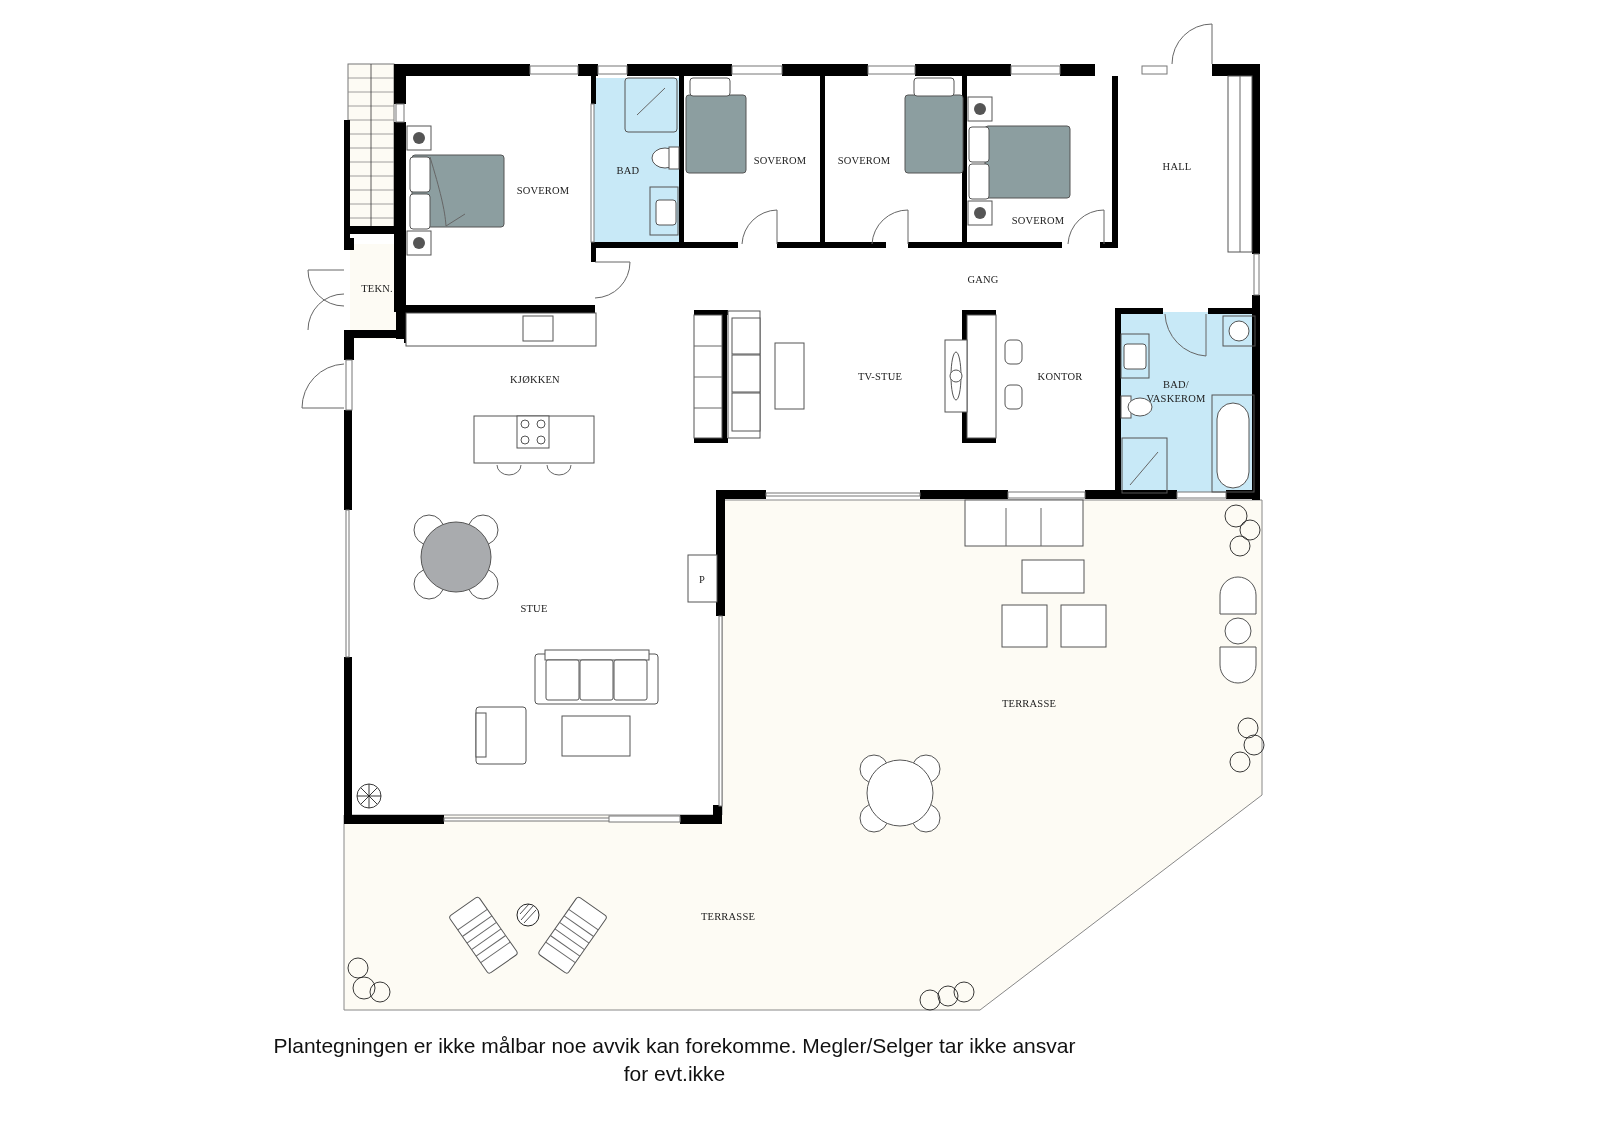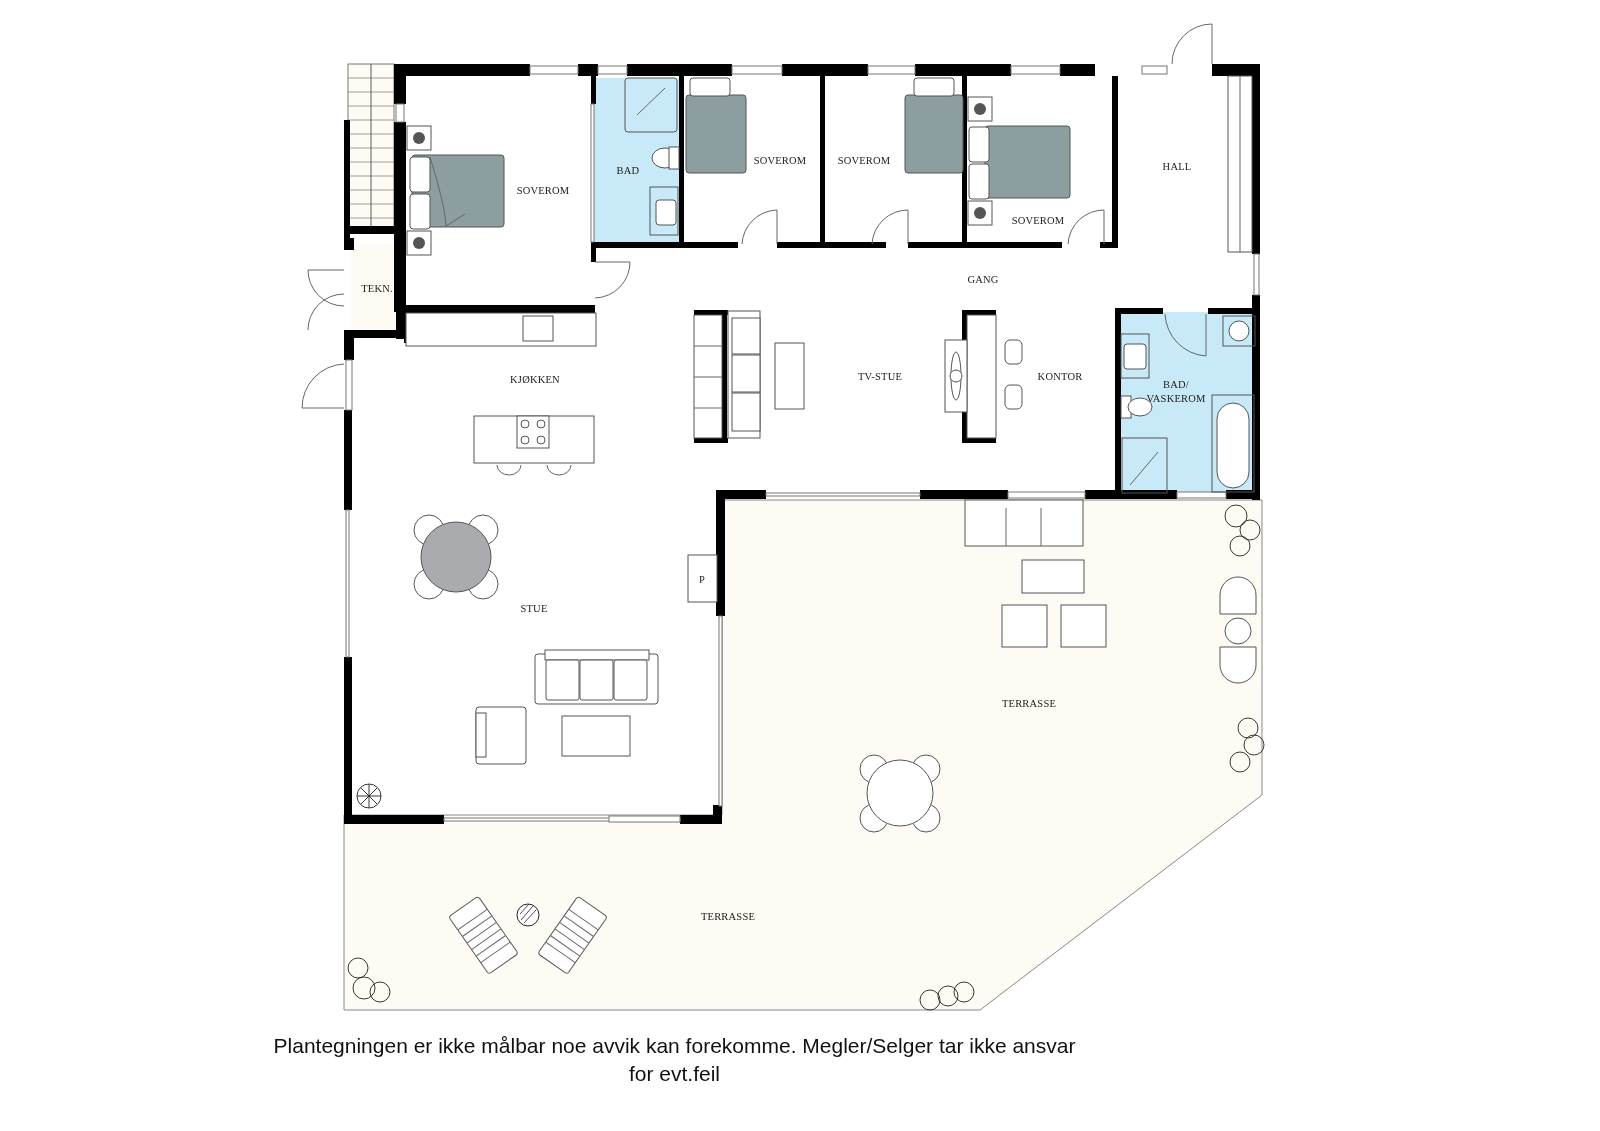--- a/index.html
+++ b/index.html
@@ -355,13 +355,13 @@
   <text class="room-label" x="1060" y="380">KONTOR</text>
   <text class="room-label" x="1176" y="388">BAD/</text>
   <text class="room-label" x="1176" y="402">VASKEROM</text>
   <text class="room-label" x="534" y="612">STUE</text>
   <text class="room-label" x="1029" y="707">TERRASSE</text>
   <text class="room-label" x="728" y="920">TERRASSE</text>
   <text class="room-label" x="702" y="583">P</text>
 </svg>
 
 <div class="disclaimer disc1">Plantegningen er ikke målbar noe avvik kan forekomme. Megler/Selger tar ikke ansvar</div>
-<div class="disclaimer disc2">for evt.feil</div>
+<div class="disclaimer disc2">for evt.ikke</div>
 
 </body></html>

